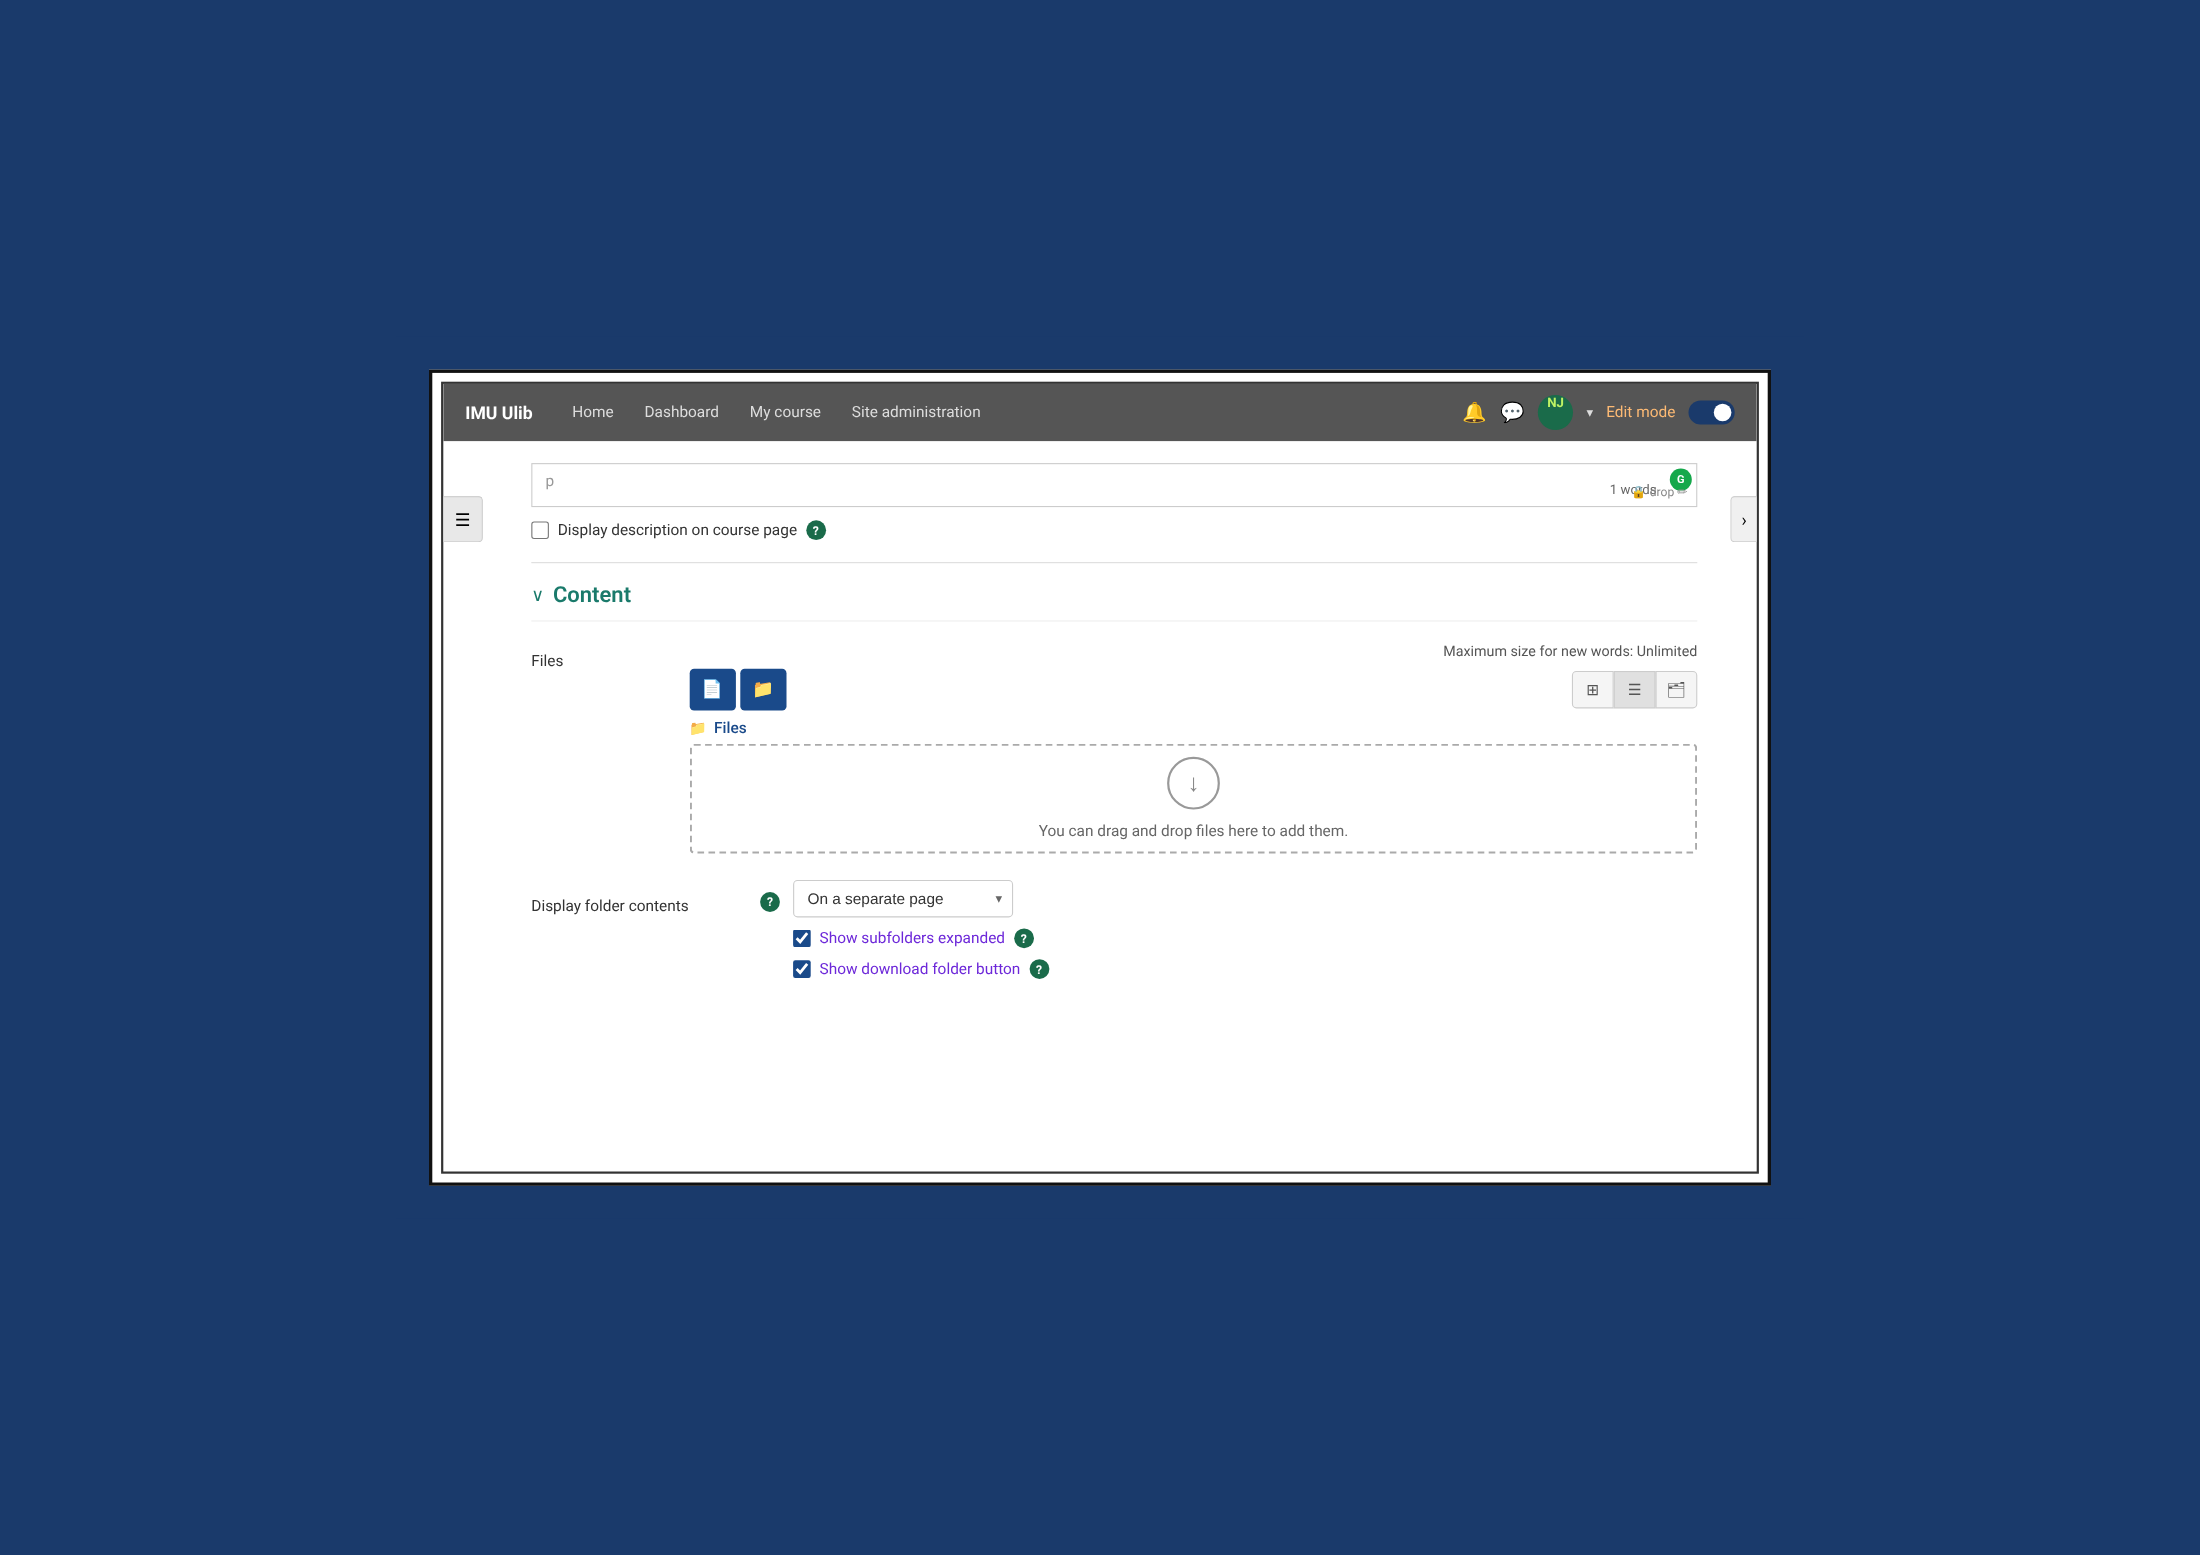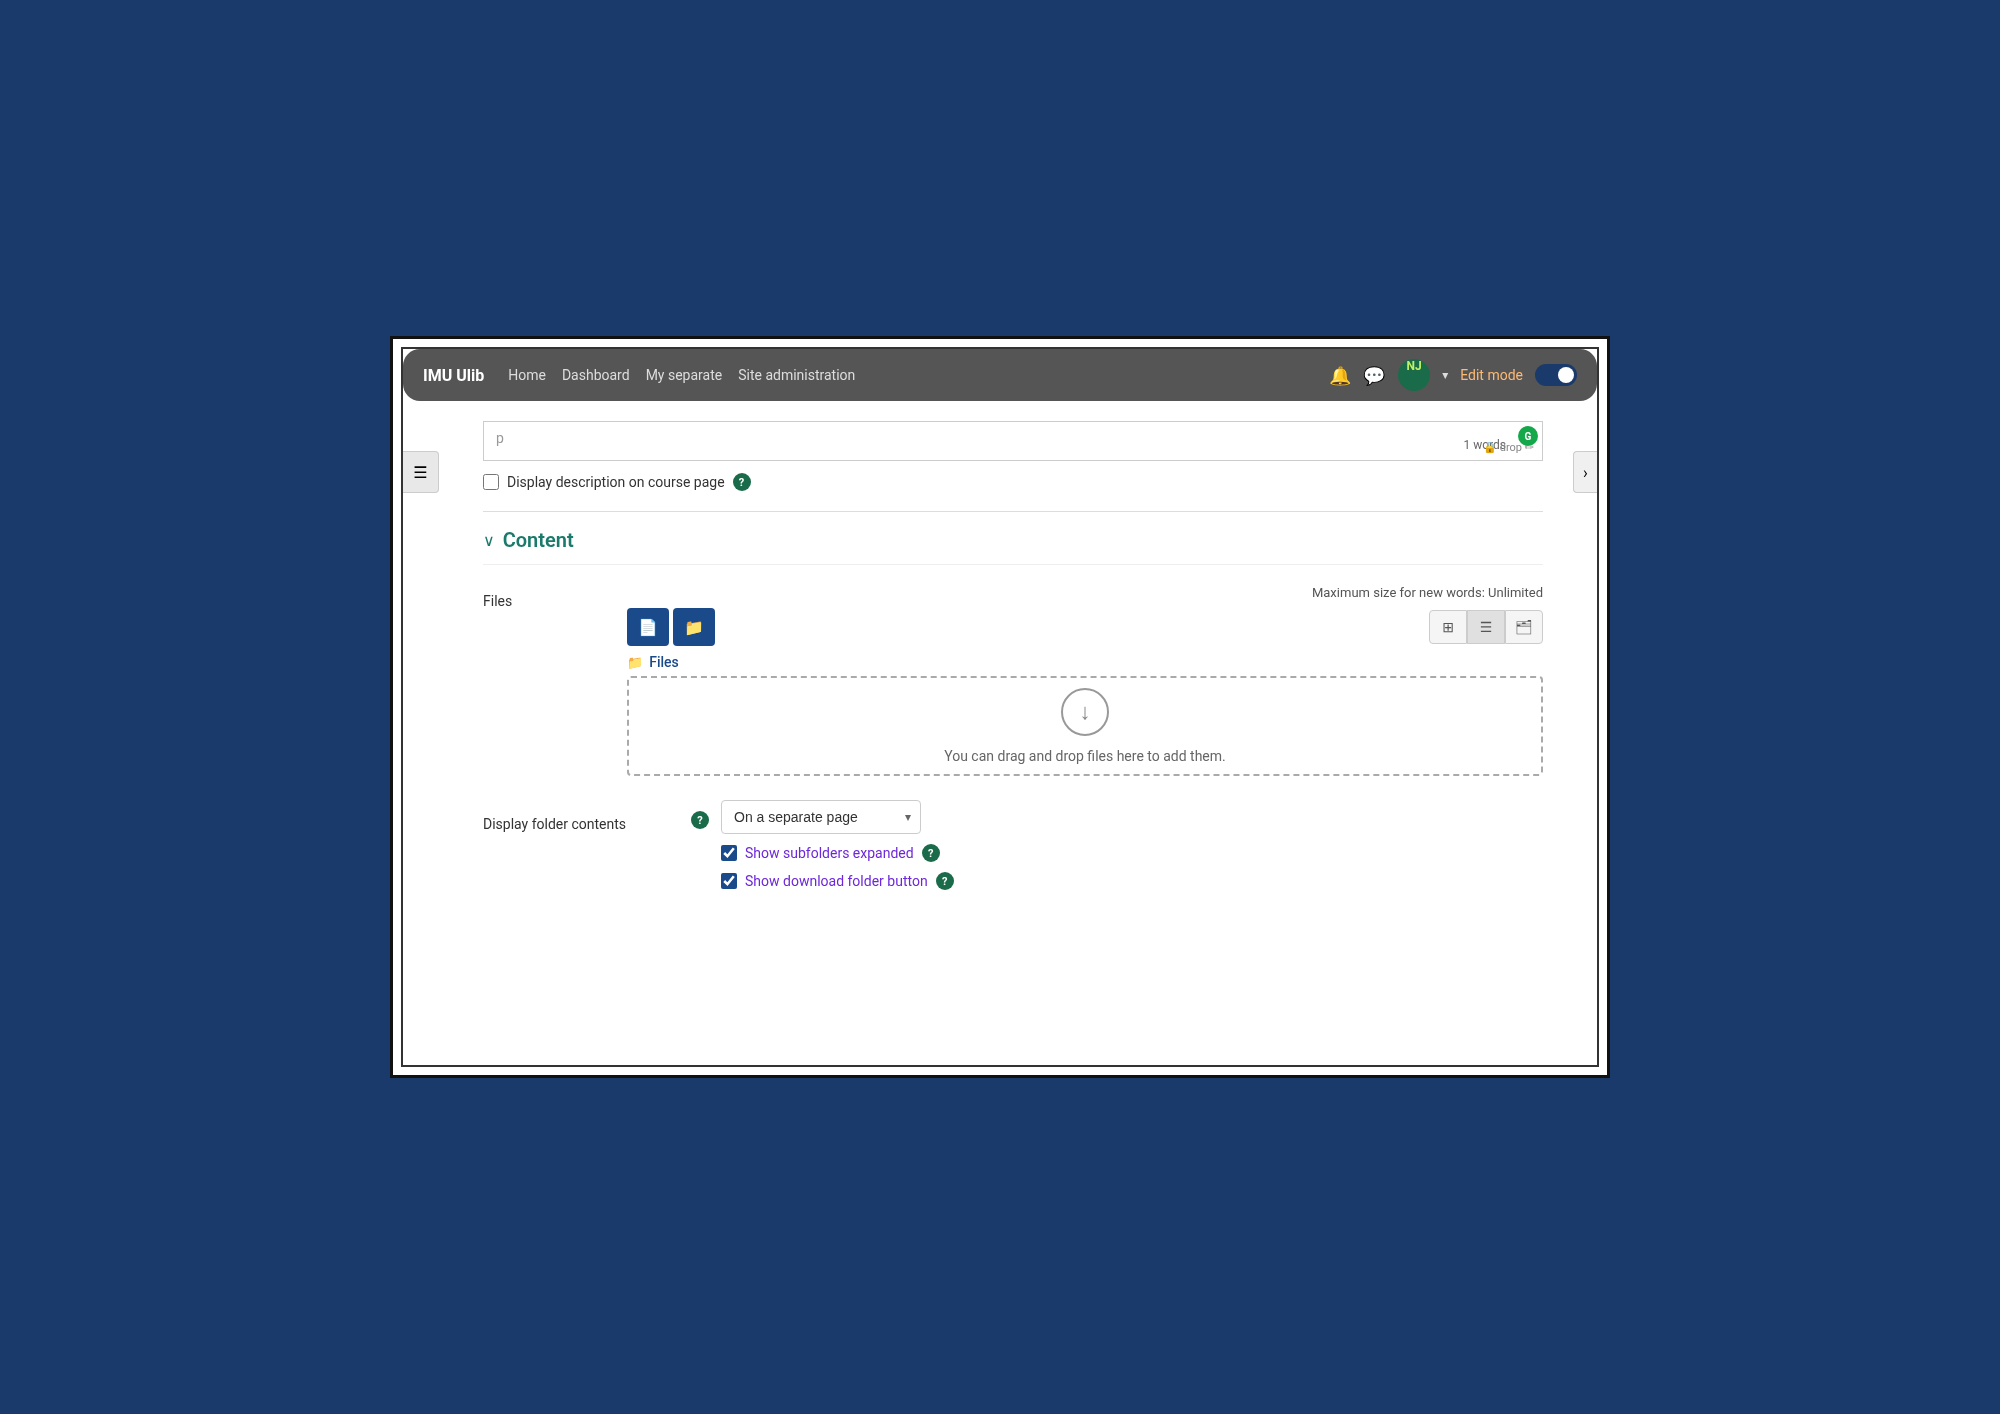--- a/index.html
+++ b/index.html
@@ -30,22 +30,21 @@
       overflow: hidden;
     }
 
     
     .navbar {
       background: #555;
       display: flex;
       align-items: center;
       padding: 0 20px;
       height: 52px;
-      gap: 16px;
-      border-radius: 17px;
+      gap: 28px;
     }
     .navbar-brand {
       color: white;
       font-weight: bold;
       font-size: 16px;
       margin-right: 8px;
     }
     .navbar-link {
       color: #ddd;
       font-size: 14px;
@@ -411,21 +410,21 @@
 <body>
 
 <div class="outer-frame">
   <div class="inner-border">
     <div class="page-wrapper">
 
       <nav class="navbar">
         <span class="navbar-brand">IMU Ulib</span>
         <a class="navbar-link">Home</a>
         <a class="navbar-link">Dashboard</a>
-        <a class="navbar-link">My separate</a>
+        <a class="navbar-link">My course</a>
         <a class="navbar-link">Site administration</a>
         <div class="navbar-right">
           <span class="nav-icon">🔔</span>
           <span class="nav-icon">💬</span>
           <div class="avatar-circle">
             <span>NJ</span>
           </div>
           <span class="nav-icon" style="font-size:12px;color:#ddd;">▾</span>
           <span class="edit-mode-label">Edit mode</span>
           <div class="toggle-switch"></div>

